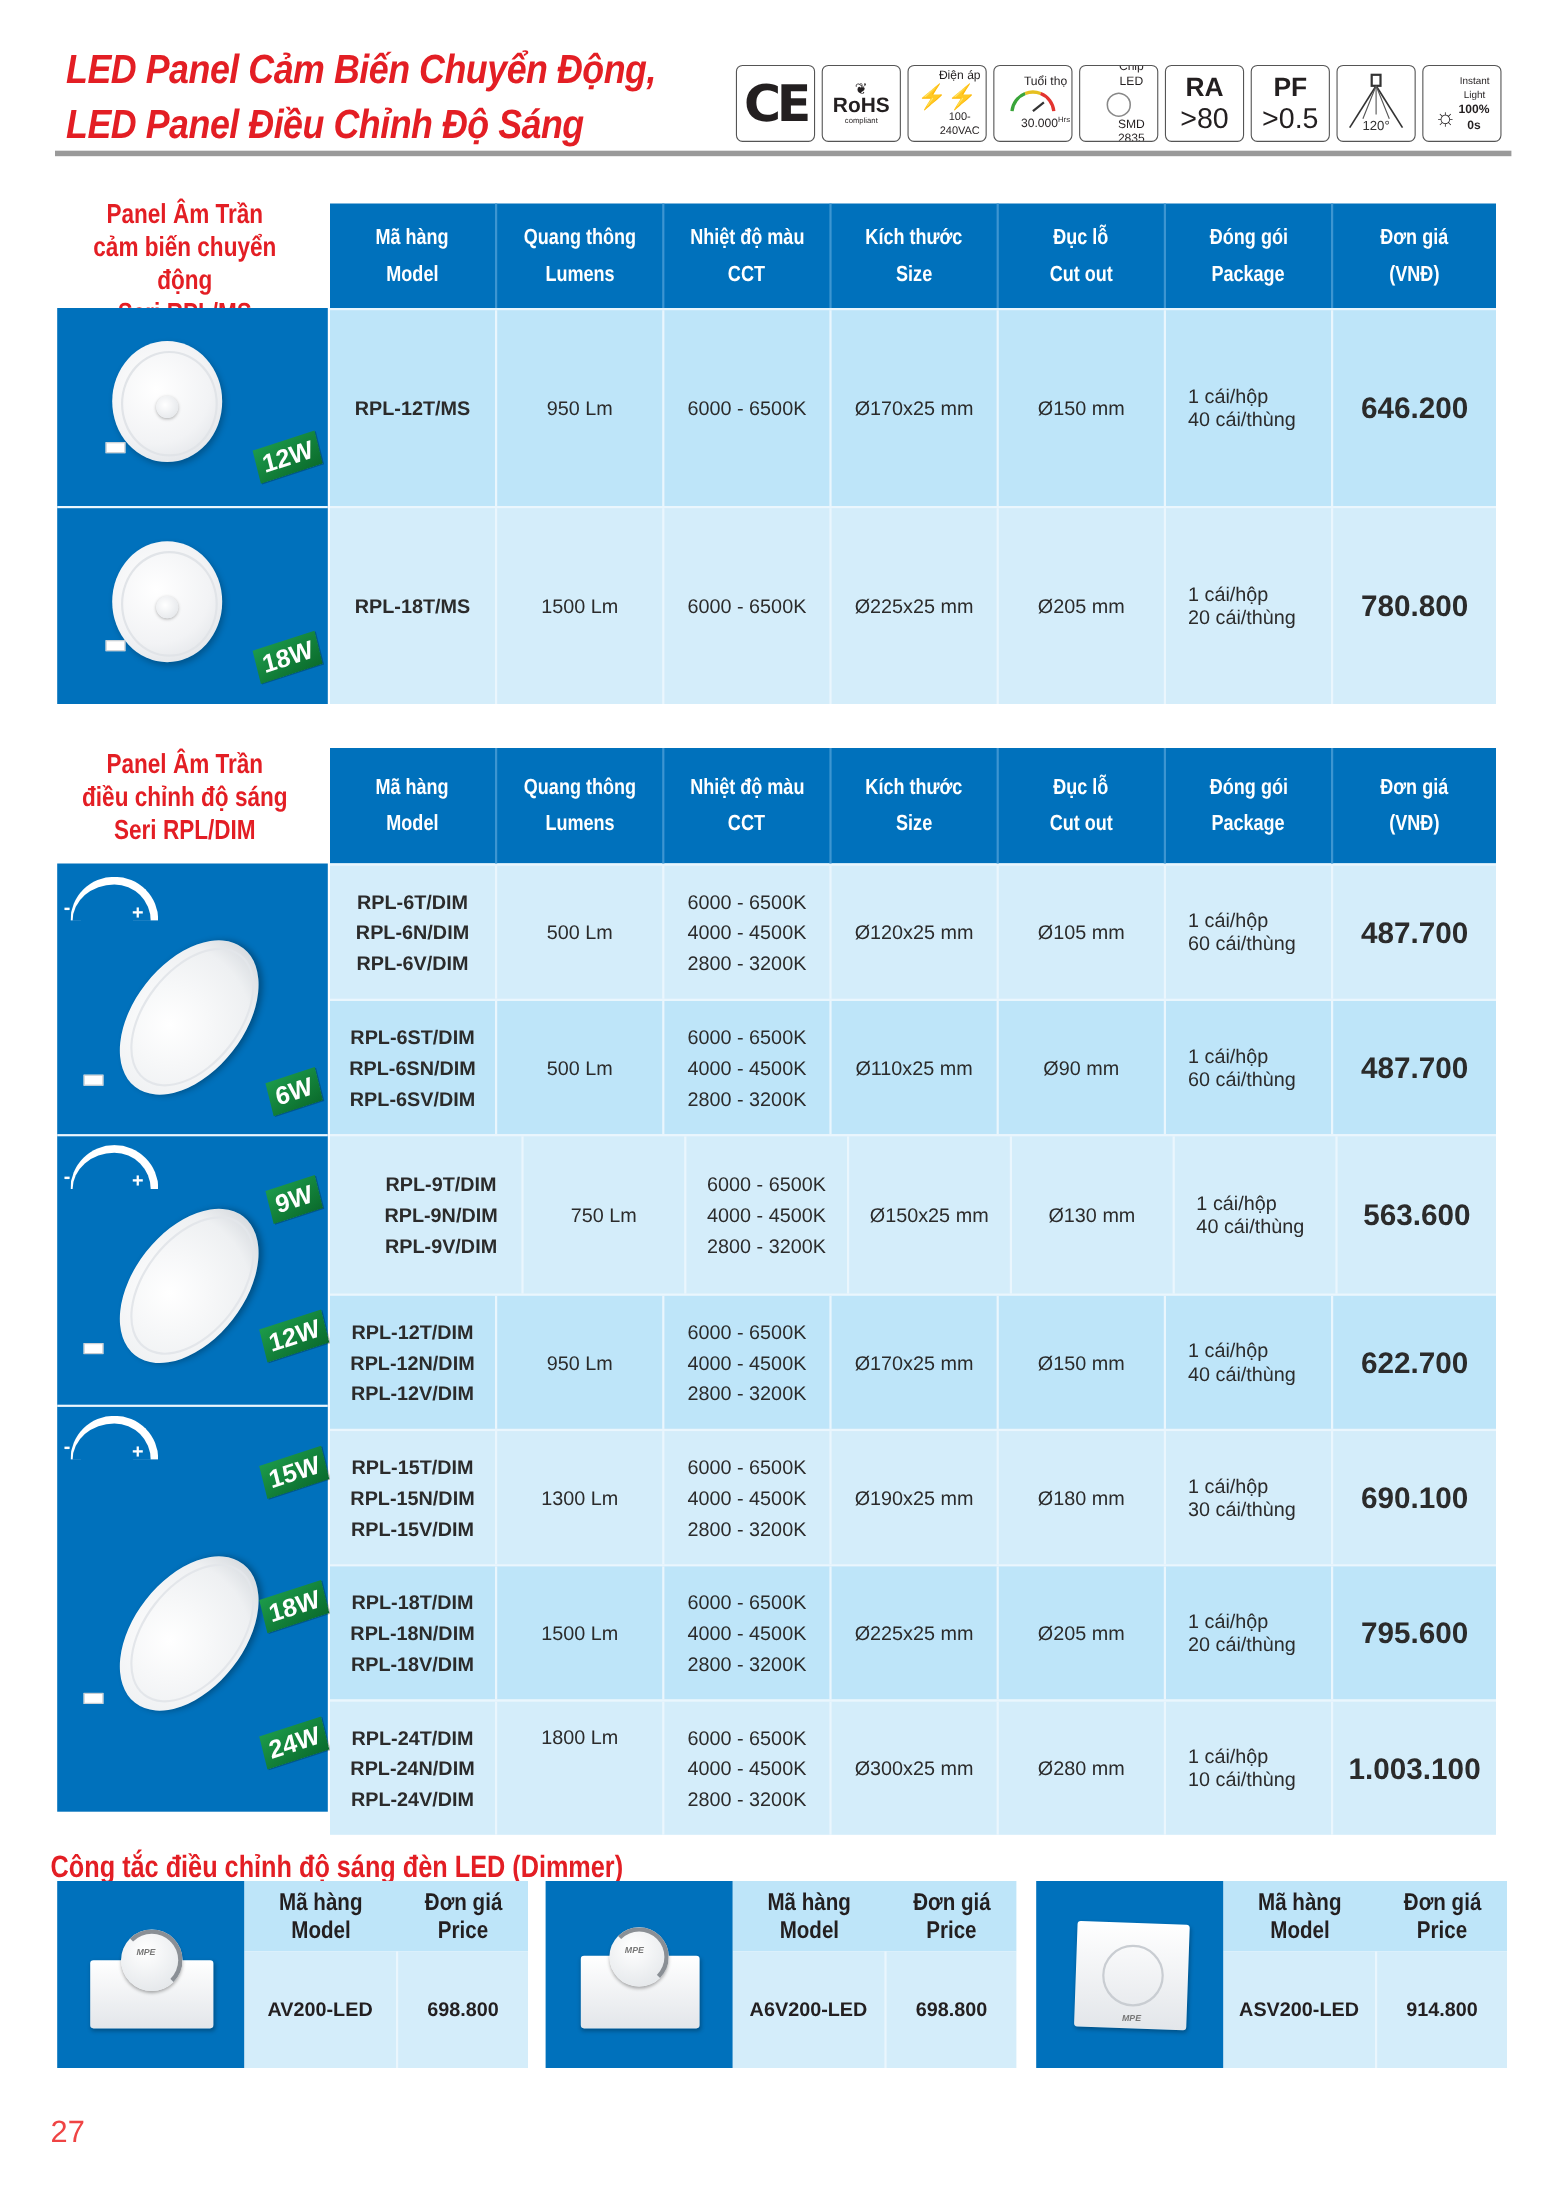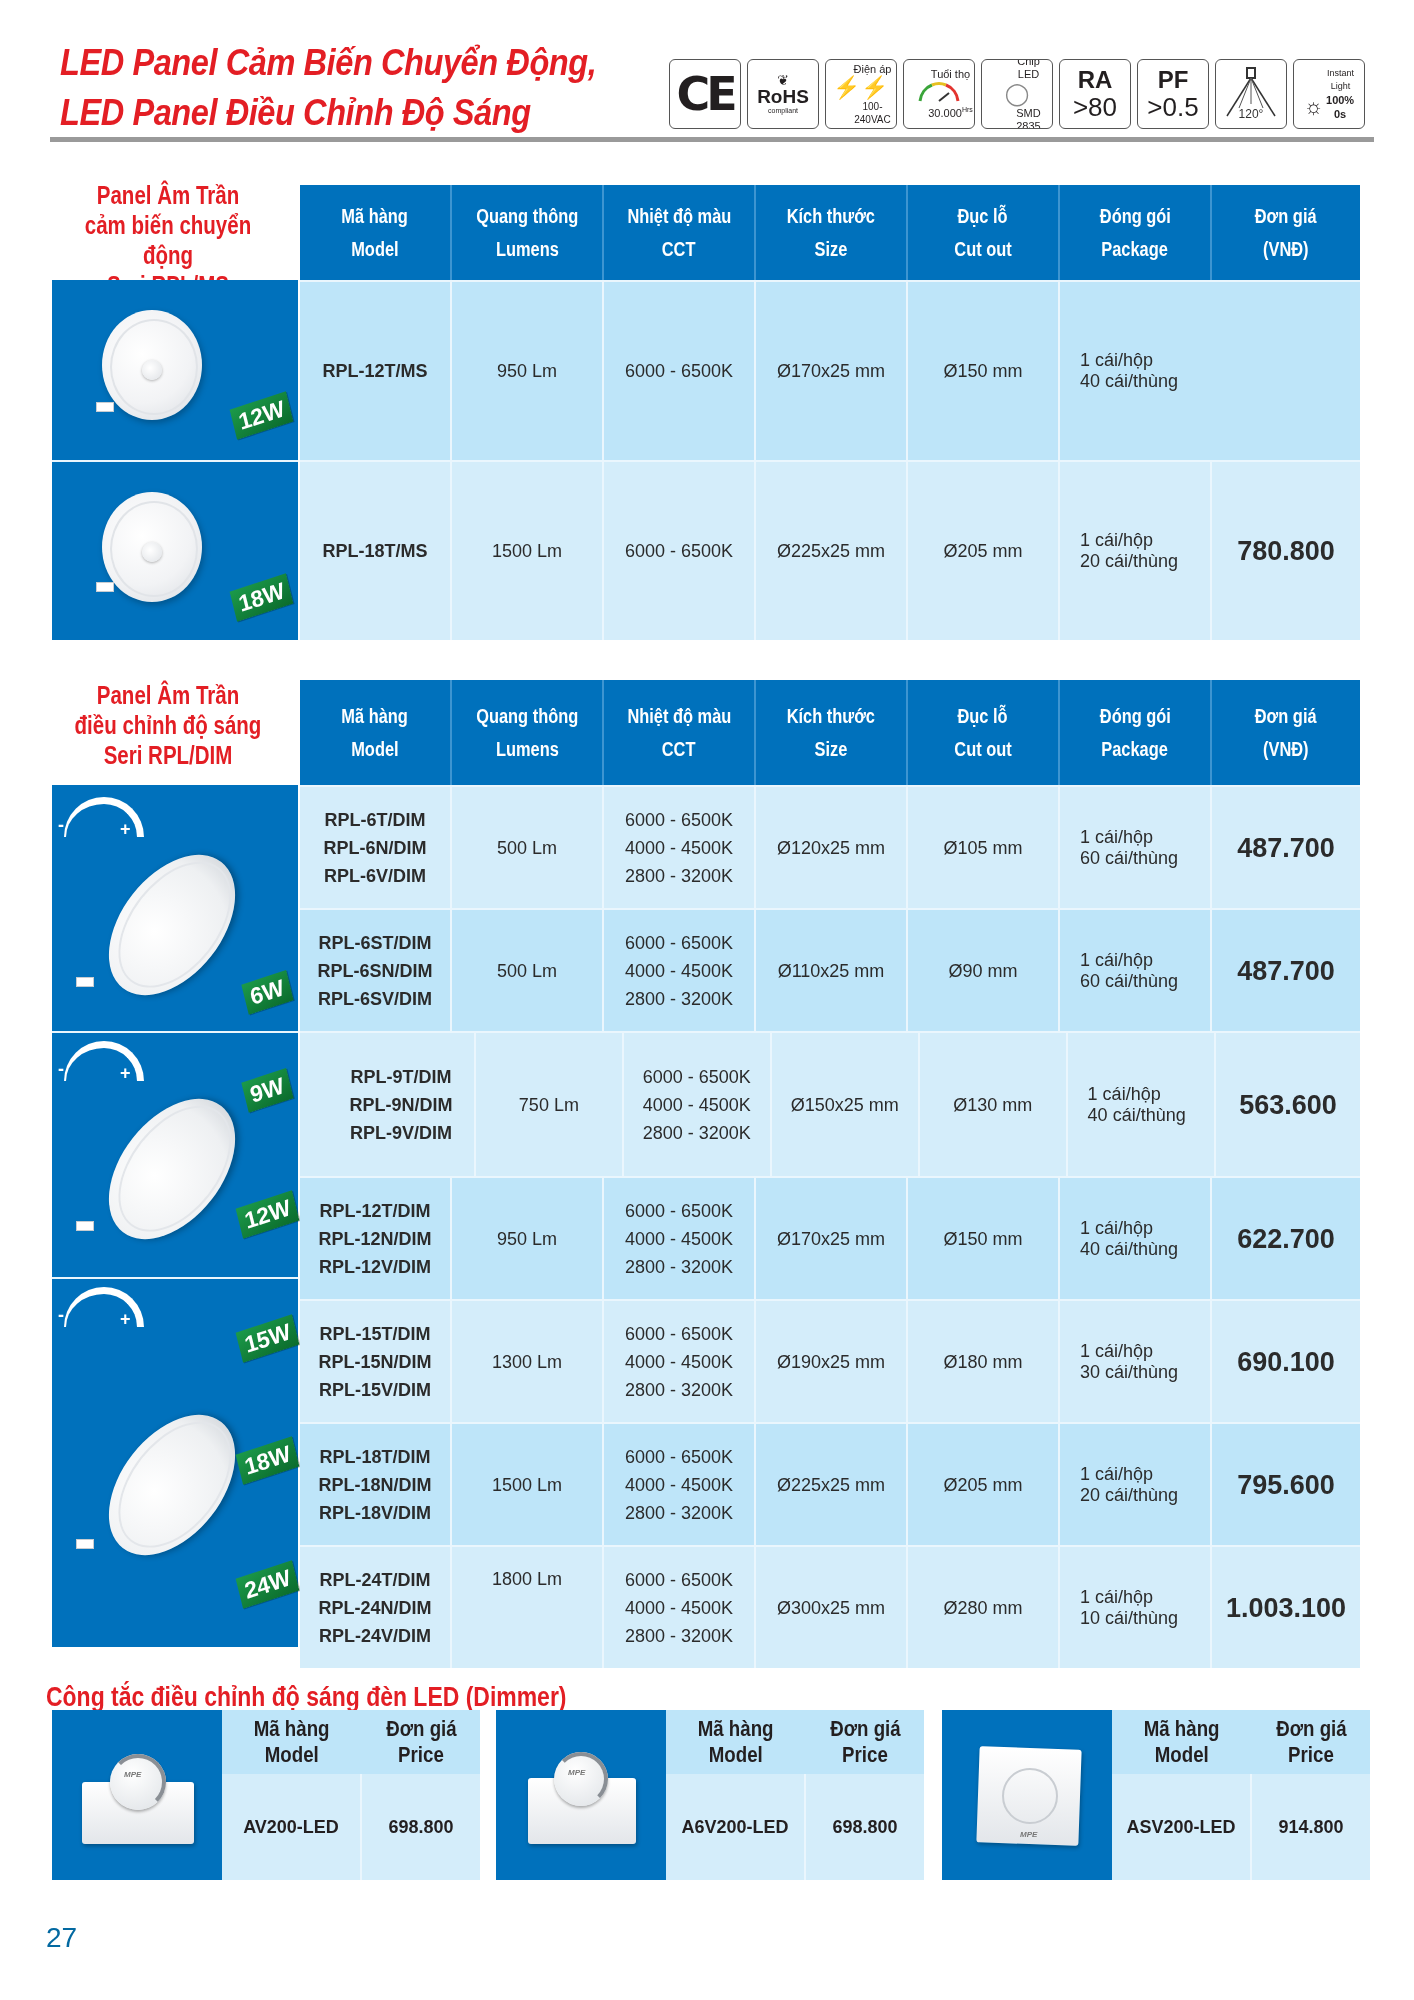--- a/index.html
+++ b/index.html
@@ -59,21 +59,21 @@
   .dcard .db { flex: 1; background: #d4edfa; display: flex; }
   .dcard .dm { width: 140px; display: flex; flex-direction: column; align-items: center; justify-content: center; border-right: 2px solid #eaf6fd; }
   .dcard .dp { flex: 1; display: flex; flex-direction: column; align-items: center; justify-content: center; }
   .dcard .dh .dm { border-right: none; }
   .dcard .hl { font-weight: bold; font-size: 22px; line-height: 26px; display: inline-block; transform: scaleX(0.85); white-space: nowrap; }
   .dcard .vl { font-weight: bold; font-size: 18px; white-space: nowrap; }
   .switch-body { position: absolute; background: linear-gradient(180deg,#ffffff,#e3e6ea); border-radius: 3px; box-shadow: 1px 2px 4px rgba(0,0,0,0.3); }
   .knob { position: absolute; border-radius: 50%; background: radial-gradient(circle at 40% 35%, #fff, #dde1e5); box-shadow: 0 2px 3px rgba(0,0,0,0.3); }
   .knob-arc { position: absolute; border-radius: 50%; border: 4px solid transparent; border-top-color: #8a8f95; border-right-color: #8a8f95; }
   .mpe { position: absolute; font-size: 8px; font-style: italic; font-weight: bold; color: #777; }
-  .page-num { position: absolute; left: 46px; top: 1922px; font-size: 28px; color: #0369a1; }
+  .page-num { position: absolute; left: 46px; top: 1922px; font-size: 28px; color: #ef4444; }
 </style>
 </head>
 <body>
 
 <div class="title">
   <div>LED Panel Cảm Biến Chuyển Động,</div>
   <div>LED Panel Điều Chỉnh Độ Sáng</div>
 </div>
 
 <div class="badges">
@@ -191,20 +191,21 @@
   <div class="row alt-a" style="height:180px;">
     <div class="c w1 model">RPL-12T/MS</div>
     <div class="c w2">950 Lm</div>
     <div class="c w3">6000 - 6500K</div>
     <div class="c w4">Ø170x25 mm</div>
     <div class="c w5">Ø150 mm</div>
     <div class="c w6 pkg">
         <span>1 cái/hộp</span>
         <span>40 cái/thùng</span>
       </div>
+    <div class="c w7 price">646.200</div>
   </div>
   <div class="row alt-b" style="height:180px;">
     <div class="c w1 model">RPL-18T/MS</div>
     <div class="c w2">1500 Lm</div>
     <div class="c w3">6000 - 6500K</div>
     <div class="c w4">Ø225x25 mm</div>
     <div class="c w5">Ø205 mm</div>
     <div class="c w6 pkg">
         <span>1 cái/hộp</span>
         <span>20 cái/thùng</span>

